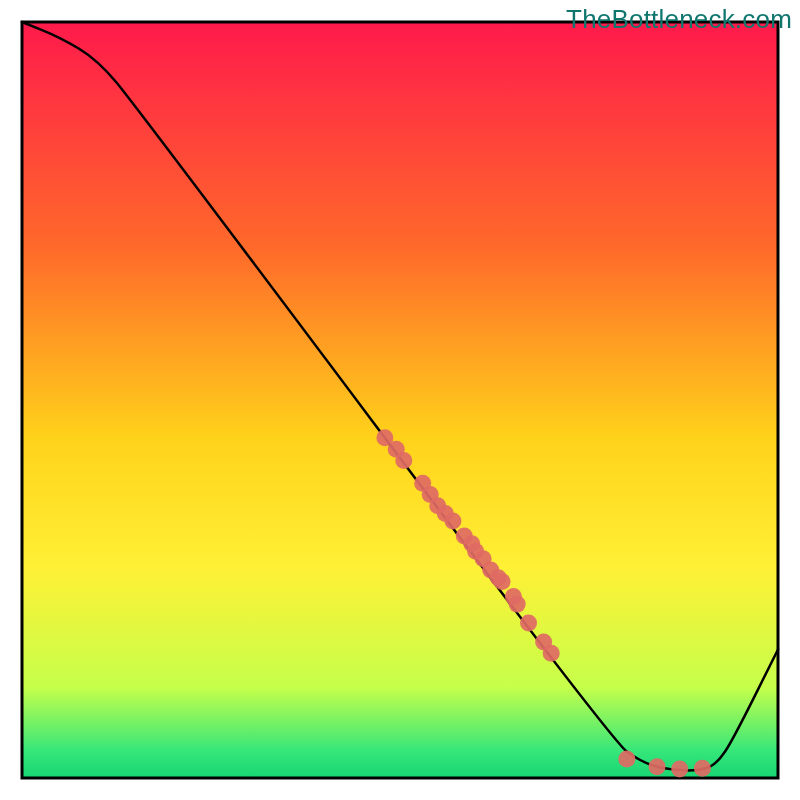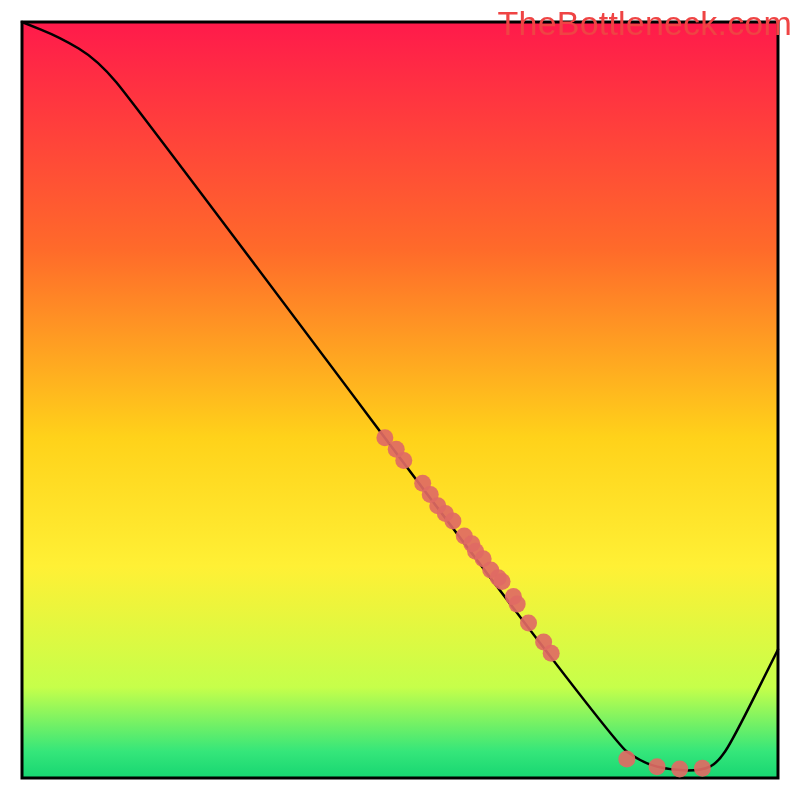--- a/index.html
+++ b/index.html
@@ -16,22 +16,22 @@
     width: 800px;
     height: 800px;
   }
   svg {
     display: block;
   }
   .watermark {
     position: absolute;
     top: 4px;
     right: 8px;
-    font-size: 34px;
-    color: #ef4444;
+    font-size: 26px;
+    color: #0f766e;
     font-weight: 400;
     letter-spacing: 0.2px;
     user-select: none;
     margin-left: 11px;
   }
 </style>
 </head>
 <body>
 
 <div class="chart-wrap">

